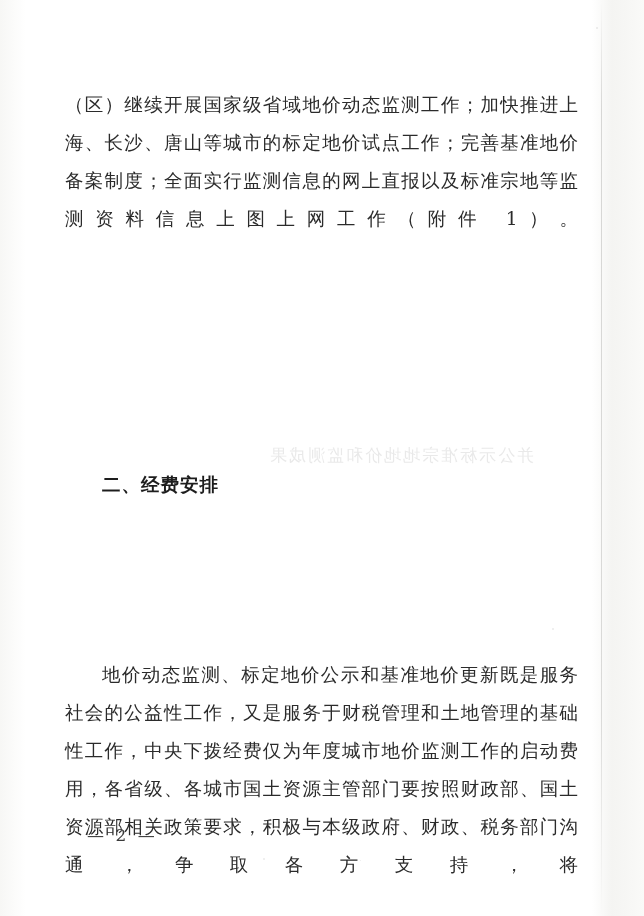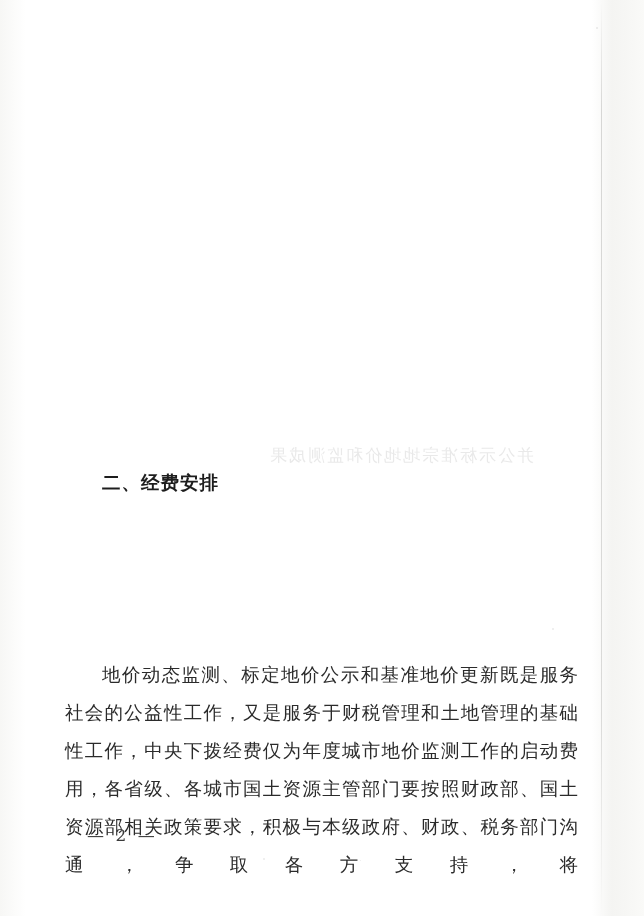--- a/index.html
+++ b/index.html
@@ -74,21 +74,21 @@
 
   .heading {
     position: absolute;
     width: 514px;
     color: #1d1d1d;
     font-size: 18.5px;
     line-height: 38px;
     font-weight: 700;
     letter-spacing: 1px;
     text-indent: 2em;
-    font-family: Liberation Mono, monospace;
+    font-family: Liberation Sans, sans-serif;
   }
 
   .page-number {
     position: absolute;
     left: 0;
     width: 514px;
     color: #3a3a3a;
     font-size: 17px;
     line-height: 30px;
     letter-spacing: 3px;
@@ -127,20 +127,21 @@
 
   <div class="ghost" style="left:268px; top:440px;">并公示标准宗地地价和监测成果</div>
 
   <div class="speck" style="left:263px; top:858px; width:2px; height:2px;"></div>
   <div class="speck" style="left:360px; top:860px; width:1px; height:1px;"></div>
   <div class="speck" style="left:552px; top:628px; width:2px; height:2px;"></div>
   <div class="speck" style="left:596px; top:27px; width:2px; height:2px;"></div>
 
   <div class="content">
 
+    <div class="para" style="top:86px;">（区）继续开展国家级省域地价动态监测工作；加快推进上海、长沙、唐山等城市的标定地价试点工作；完善基准地价备案制度；全面实行监测信息的网上直报以及标准宗地等监测资料信息上图上网工作（附件 1）。</div>
 
 
     <div class="heading" style="top:466px;">二、经费安排</div>
 
 
     <div class="para indent" style="top:656px;">地价动态监测、标定地价公示和基准地价更新既是服务社会的公益性工作，又是服务于财税管理和土地管理的基础性工作，中央下拨经费仅为年度城市地价监测工作的启动费用，各省级、各城市国土资源主管部门要按照财政部、国土资源部相关政策要求，积极与本级政府、财政、税务部门沟通，争取各方支持，将</div>
 
     <div class="page-number" style="top:820px;">— 2 —</div>
 
   </div>

